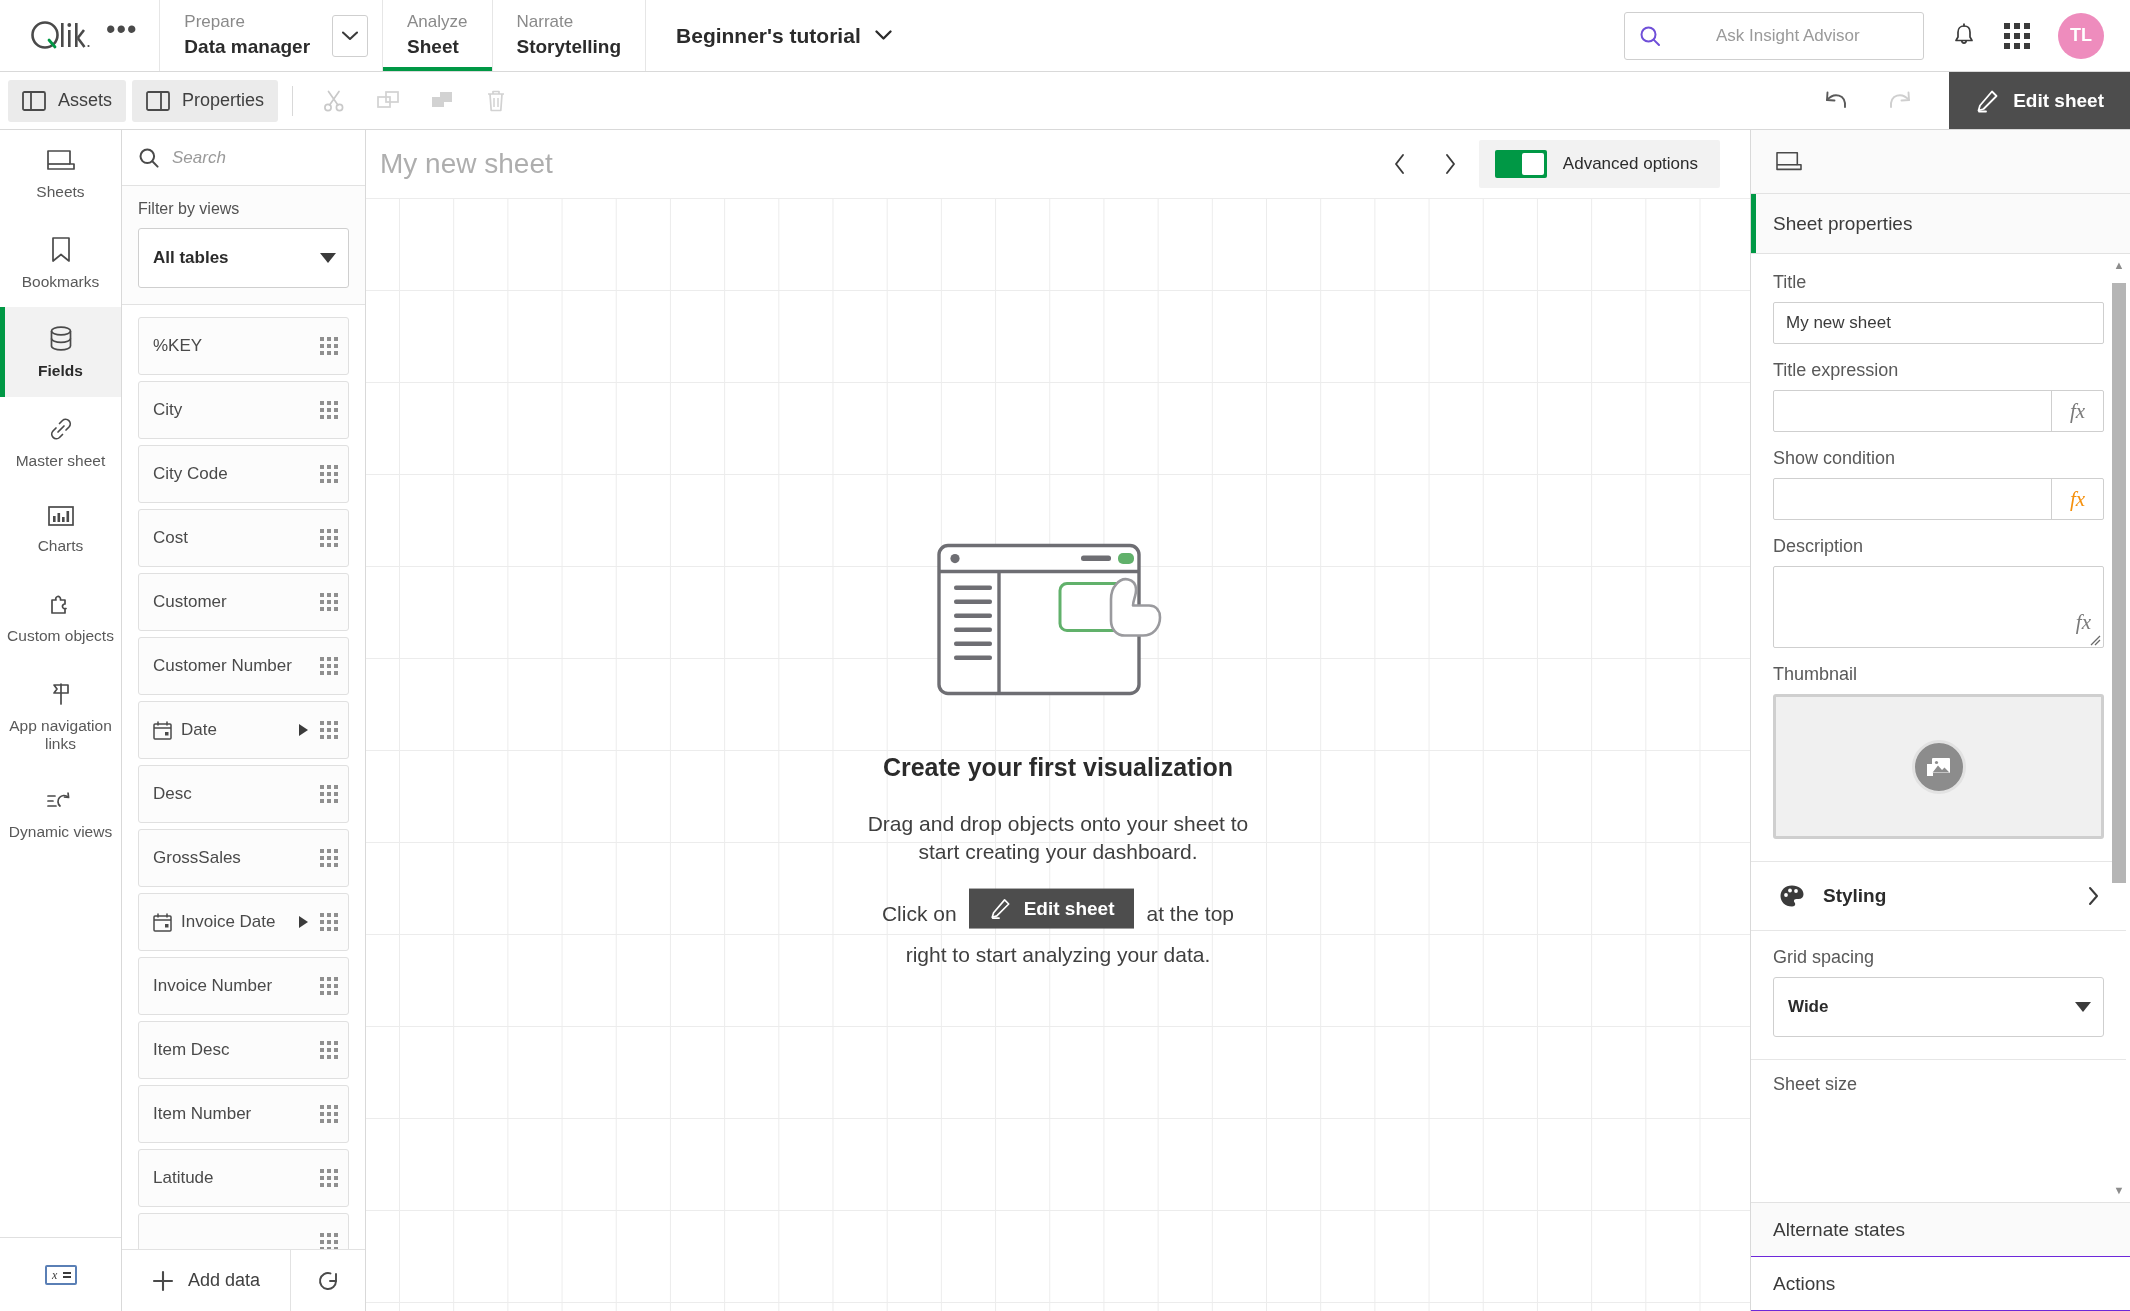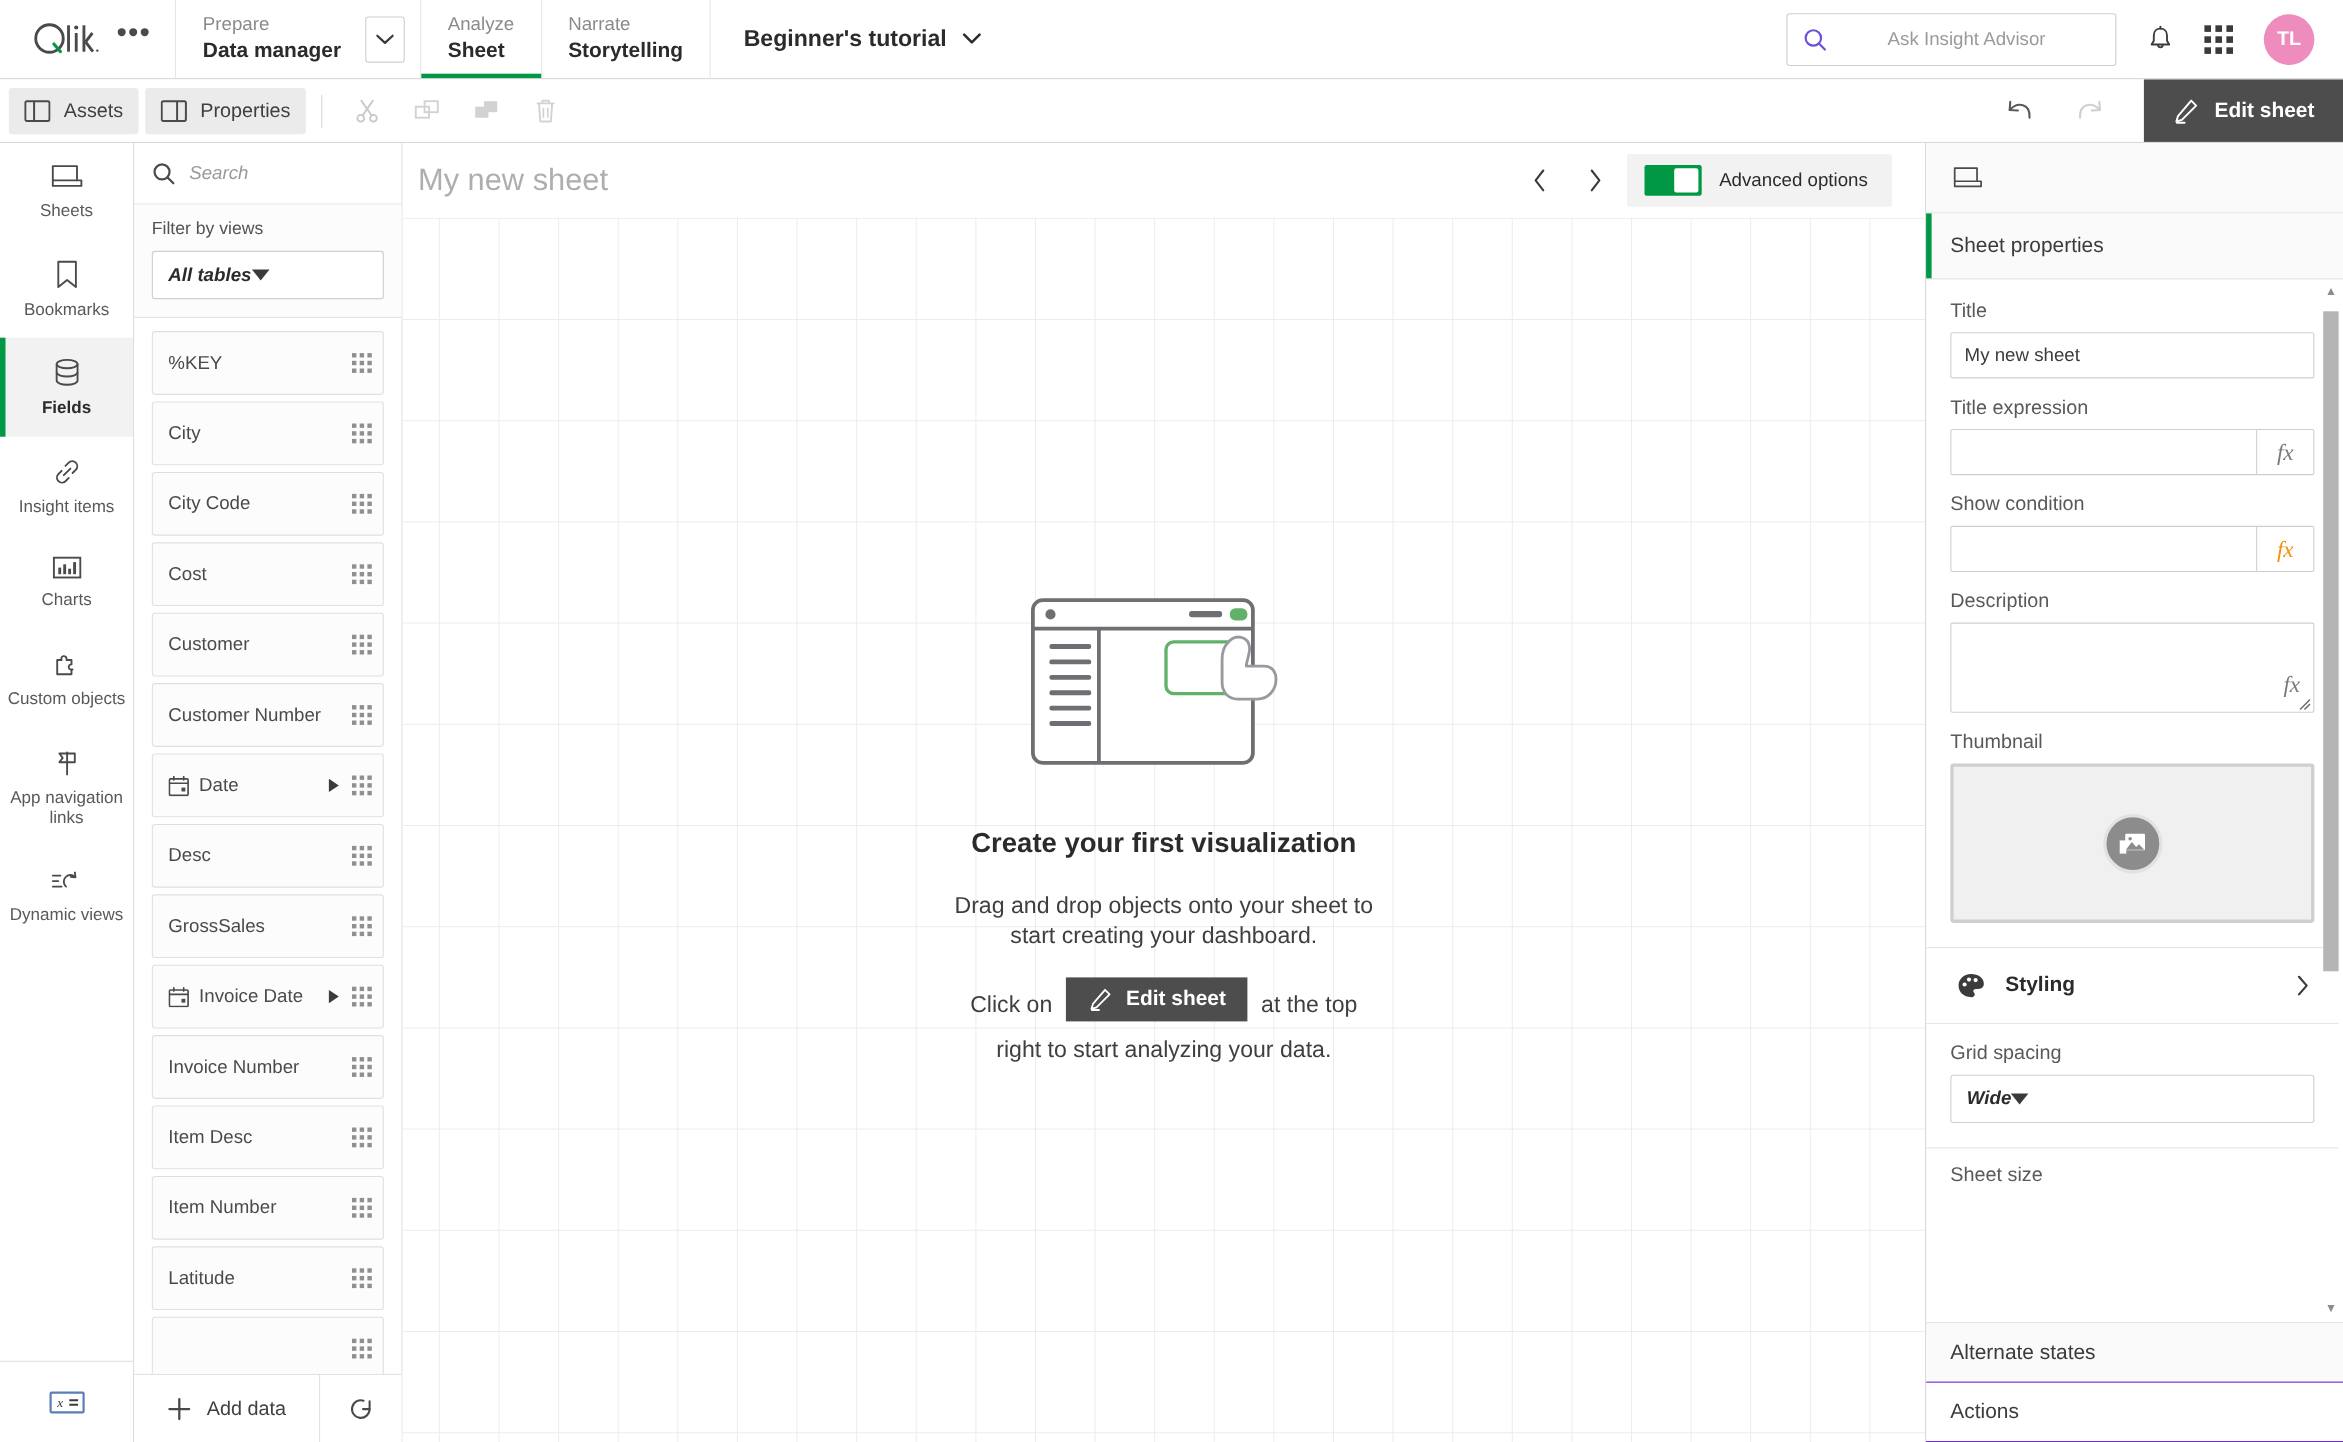--- a/index.html
+++ b/index.html
@@ -155,23 +155,23 @@
     padding: 0 16px; border-bottom: 1px solid #e2e2e2;
   }
   .assets-search .ph { font-size: 17px; color: #9a9a9a; font-style: italic; }
   .filter-block {
     padding: 14px 16px 16px;
     border-bottom: 1px solid #e2e2e2;
     background: #fcfcfc;
   }
   .filter-label { font-size: 16px; color: #525252; margin-bottom: 10px; }
   .select-ctl {
-    height: 44px; border: 1px solid #cfcfcf; border-radius: 3px;
-    background: #fff; display: flex; align-items: center; 
-    padding: 0 12px 0 14px; cursor: pointer; font-style: italic;
+    height: 60px; border: 1px solid #cfcfcf; border-radius: 3px;
+    background: #fff; display: flex; align-items: center; justify-content: space-between;
+    padding: 0 12px 0 14px; cursor: pointer;
   }
   .select-ctl .val { font-size: 17px; font-weight: bold; color: #2b2b2b; }
   .caret-solid {
     width: 0; height: 0; border-left: 8px solid transparent;
     border-right: 8px solid transparent; border-top: 10px solid #3b3b3b;
   }
   .field-list {
     flex: 1; overflow: hidden; padding: 12px 16px 0;
     position: relative;
   }
@@ -559,21 +559,21 @@
       </div>
 
       <div class="rail-item">
         <span>
           <svg width="28" height="28" viewBox="0 0 28 28">
             <path d="M11 17 L17 11" stroke="#4a4a4a" stroke-width="1.7" stroke-linecap="round"></path>
             <path d="M15.5 19.5 L12.5 22.5 A4.6 4.6 0 0 1 6 16 L9 13" fill="none" stroke="#4a4a4a" stroke-width="1.7" stroke-linecap="round"></path>
             <path d="M12.5 8.5 L15.5 5.5 A4.6 4.6 0 0 1 22 12 L19 15" fill="none" stroke="#4a4a4a" stroke-width="1.7" stroke-linecap="round"></path>
           </svg>
         </span>
-        <span class="lbl">Insight items</span>
+        <span class="lbl">Master sheet</span>
       </div>
 
       <div class="rail-item">
         <span>
           <svg width="28" height="24" viewBox="0 0 28 24">
             <rect x="2" y="3" width="24" height="18" fill="none" stroke="#4a4a4a" stroke-width="1.7"></rect>
             <rect x="6" y="12" width="2.6" height="6" fill="#4a4a4a"></rect>
             <rect x="10.5" y="9" width="2.6" height="9" fill="#4a4a4a"></rect>
             <rect x="15" y="13" width="2.6" height="5" fill="#4a4a4a"></rect>
             <rect x="19.5" y="7" width="2.6" height="11" fill="#4a4a4a"></rect>

